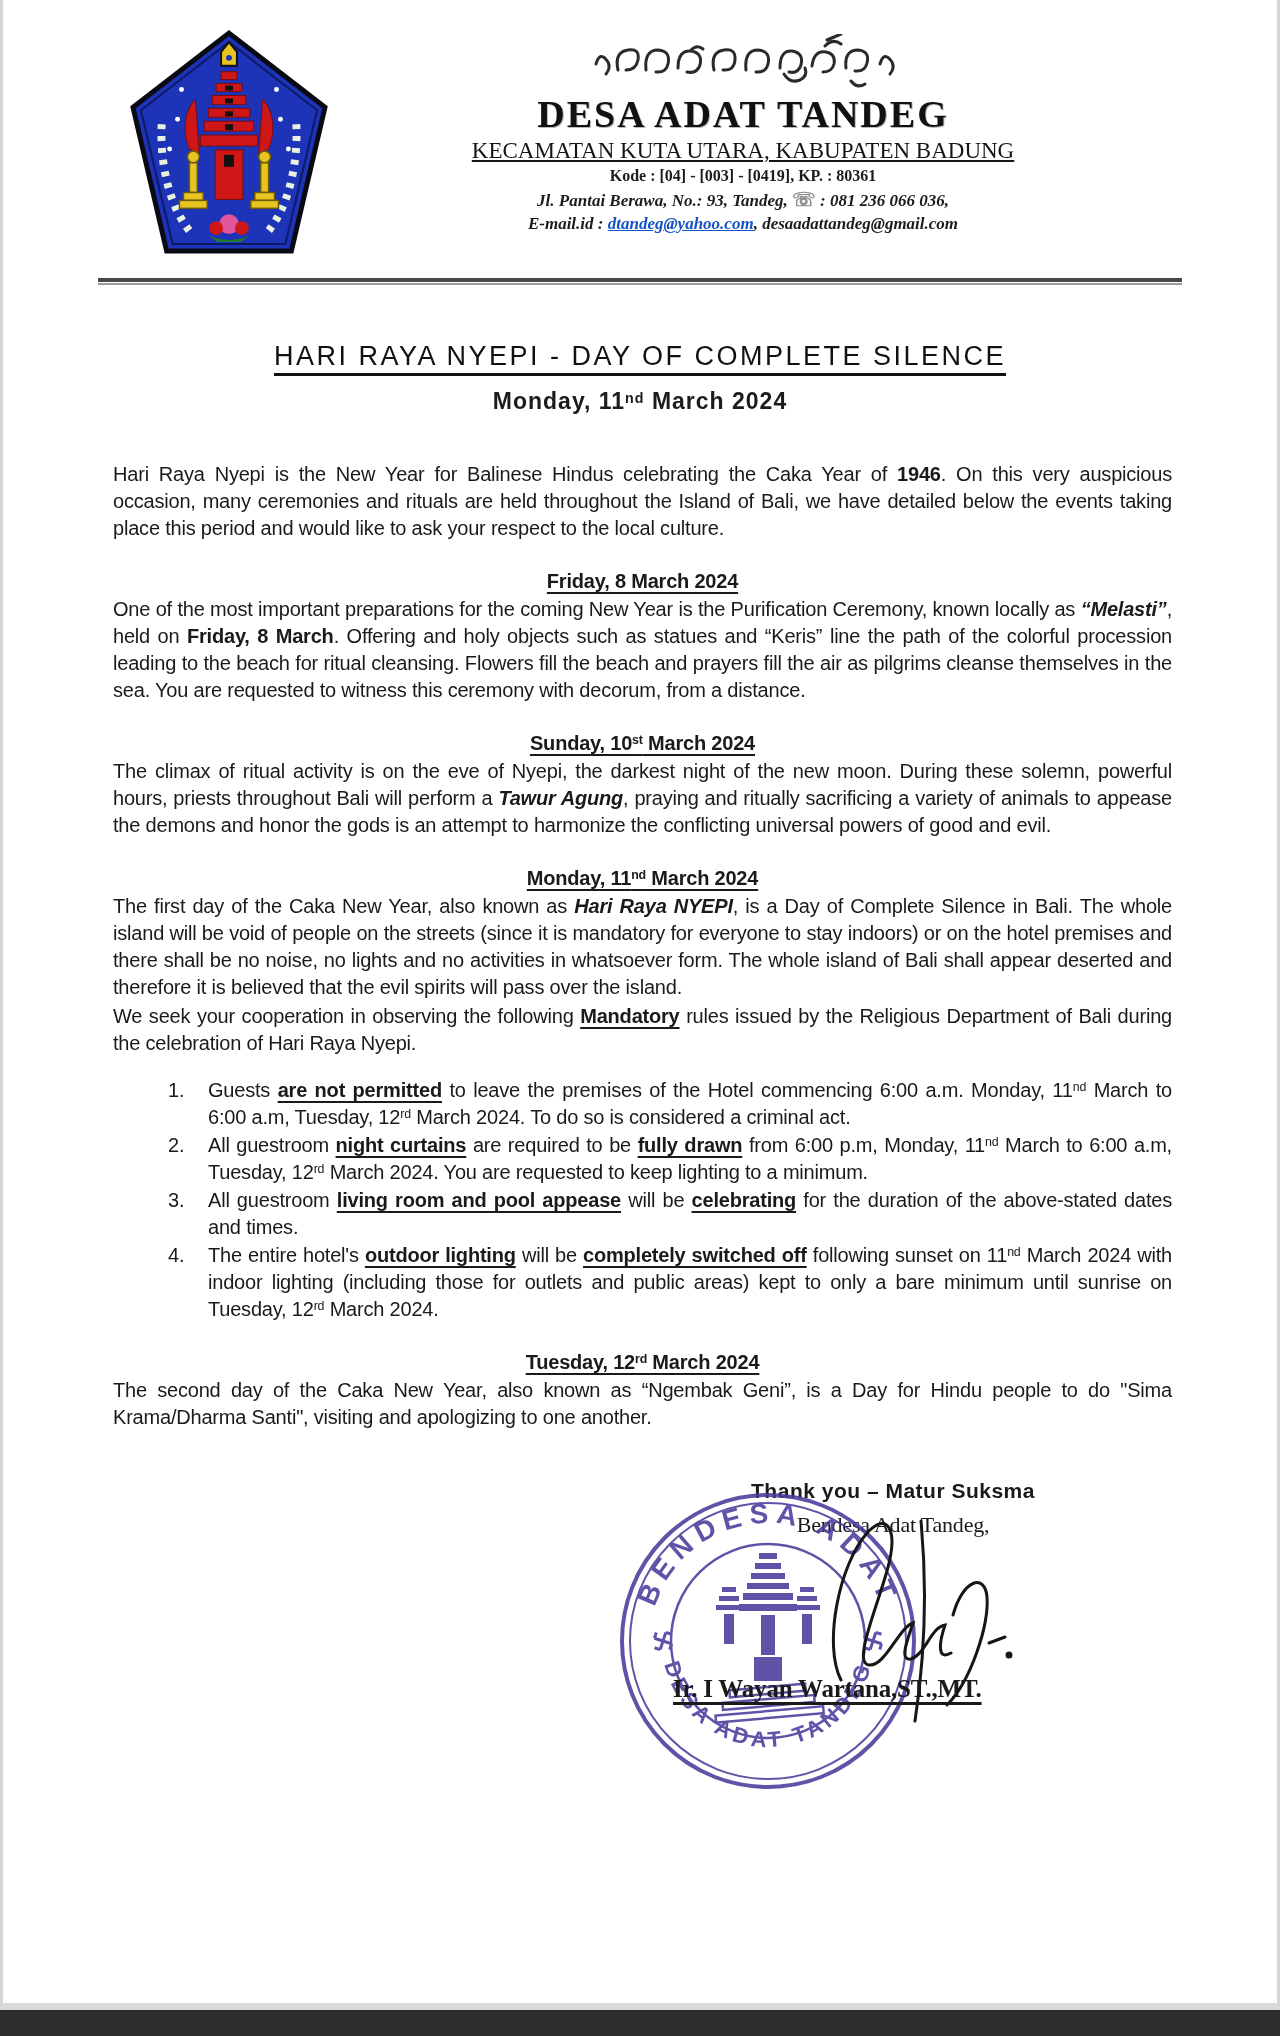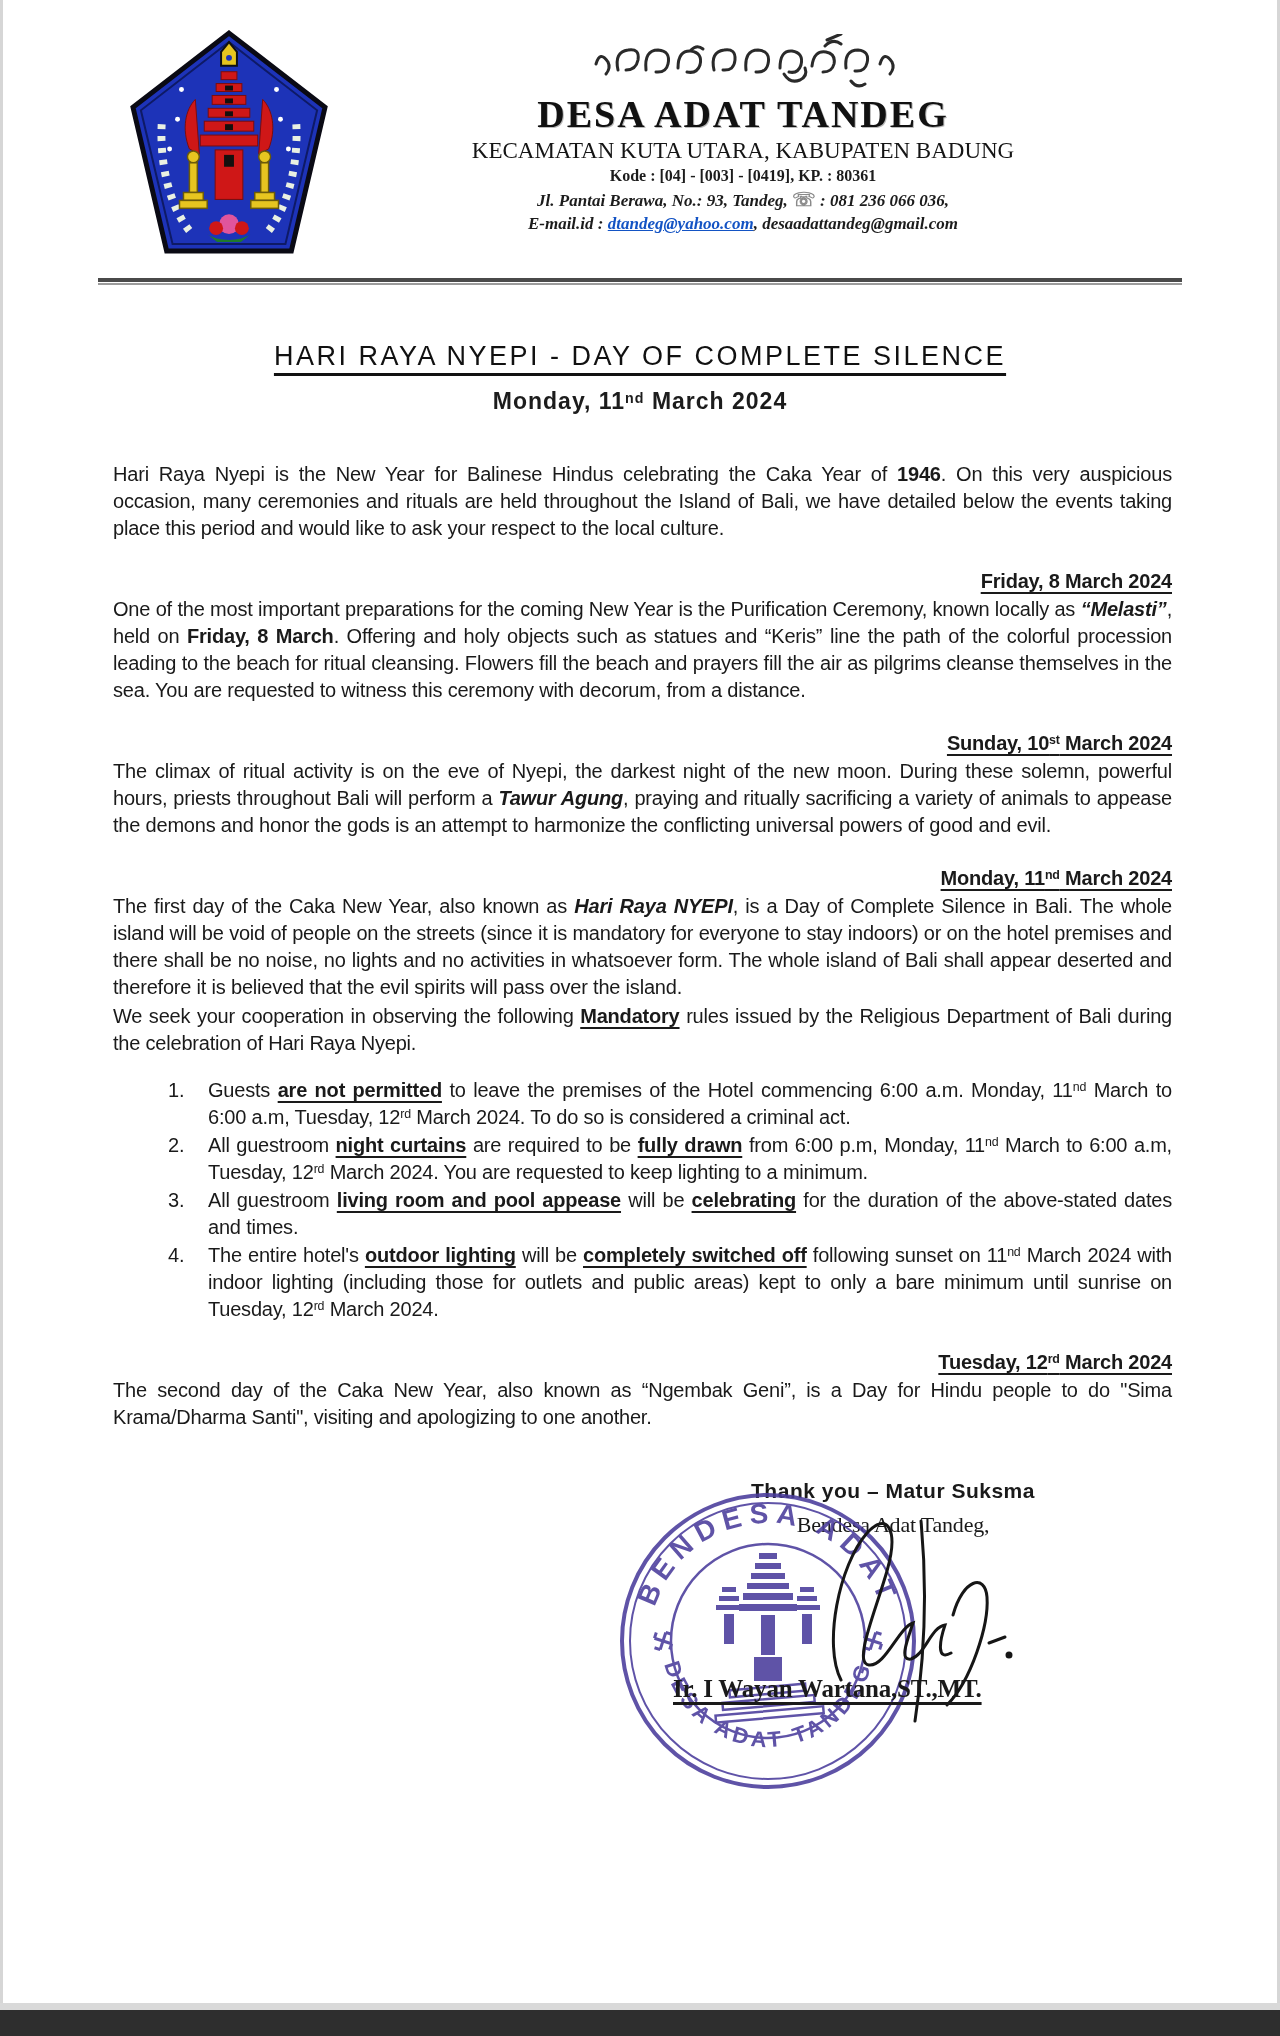--- a/index.html
+++ b/index.html
@@ -10,41 +10,41 @@
           border-left:3px solid #d6d6d6; border-right:3px solid #d6d6d6; overflow:hidden; }
 
   
   .letterhead { position:relative; height:268px; padding-top:26px; }
   .logo { position:absolute; left:127px; top:30px; width:198px; height:224px; }
   .lh-text { margin-left:300px; width:880px; text-align:center; }
   .balinese { height:62px; display:flex; align-items:flex-end; justify-content:center; }
   .org-name { font-family:"Liberation Serif", serif; font-weight:bold; font-size:38px;
               letter-spacing:2px; color:#111; margin-top:4px;
               text-shadow:1px 1px 0 #bbb; }
-  .district { font-family:"Liberation Serif", serif; font-size:23px; color:#151515; margin-top:2px; }
+  .district { font-family:"Liberation Serif", serif; font-size:23px; color:#151515; margin-top:2px;text-decoration:underline; }
   .code-line { font-family:"Liberation Serif", serif; font-weight:bold; font-size:16px; margin-top:3px; }
   .addr-line, .email-line { font-family:"Liberation Serif", serif; font-style:italic; font-weight:bold;
               font-size:17px; margin-top:3px; }
   .phone-icon { font-style:normal; color:#8a8a8a; font-size:19px; }
   .link { color:#1353c4 !important; text-decoration:underline; }
   .head-rule { margin:10px 95px 0 95px; height:7px;
                border-top:4px solid #4a4a4a; border-bottom:2px solid #9b9b9b; }
 
   
   .title-block { text-align:center; margin-top:56px; }
   .doc-title { font-size:27px; font-weight:normal; letter-spacing:2.5px; color:#111;
                text-decoration:underline; text-underline-offset:8px; text-decoration-thickness:3px; }
   .doc-subtitle { font-size:23px; font-weight:bold; margin-top:16px; letter-spacing:1px; }
 
   
   .content { margin:0 105px 0 110px; font-size:20px; line-height:27px; text-align:justify;
              letter-spacing:-0.2px; color:#1a1a1a; }
   .intro { margin-top:46px; }
   .section { margin-top:26px; }
-  .sec-head { font-weight:bold; font-size:20px; text-align:right; margin-bottom:1px; }
+  .sec-head { font-weight:bold; font-size:20px; text-align:center; margin-bottom:1px; }
   .sec-head .hd { text-decoration:underline; text-underline-offset:4px; text-decoration-thickness:2px; }
   .para + .para { margin-top:2px; }
 
   .rules { margin-top:20px; }
   .rule-item { display:flex; margin-top:1px; }
   .rule-num { flex:none; width:40px; margin-left:55px; }
   .rule-text { flex:1; text-align:justify; }
 
   .b { font-weight:bold; }
   .i { font-style:italic; }

